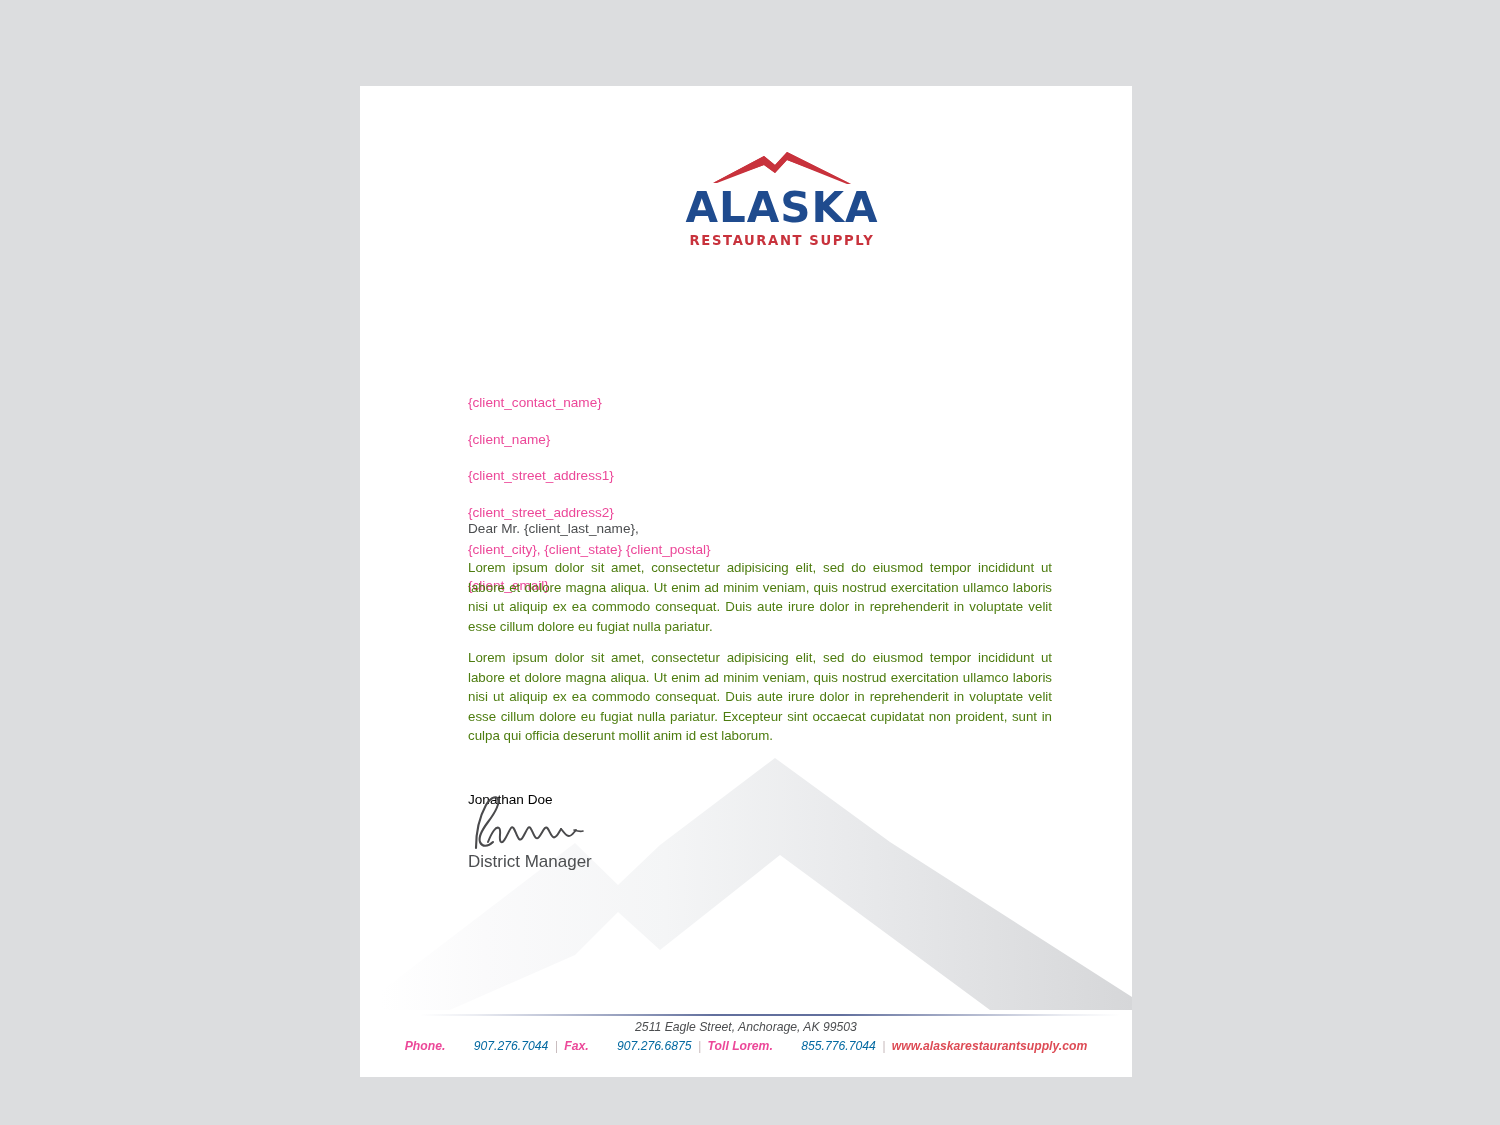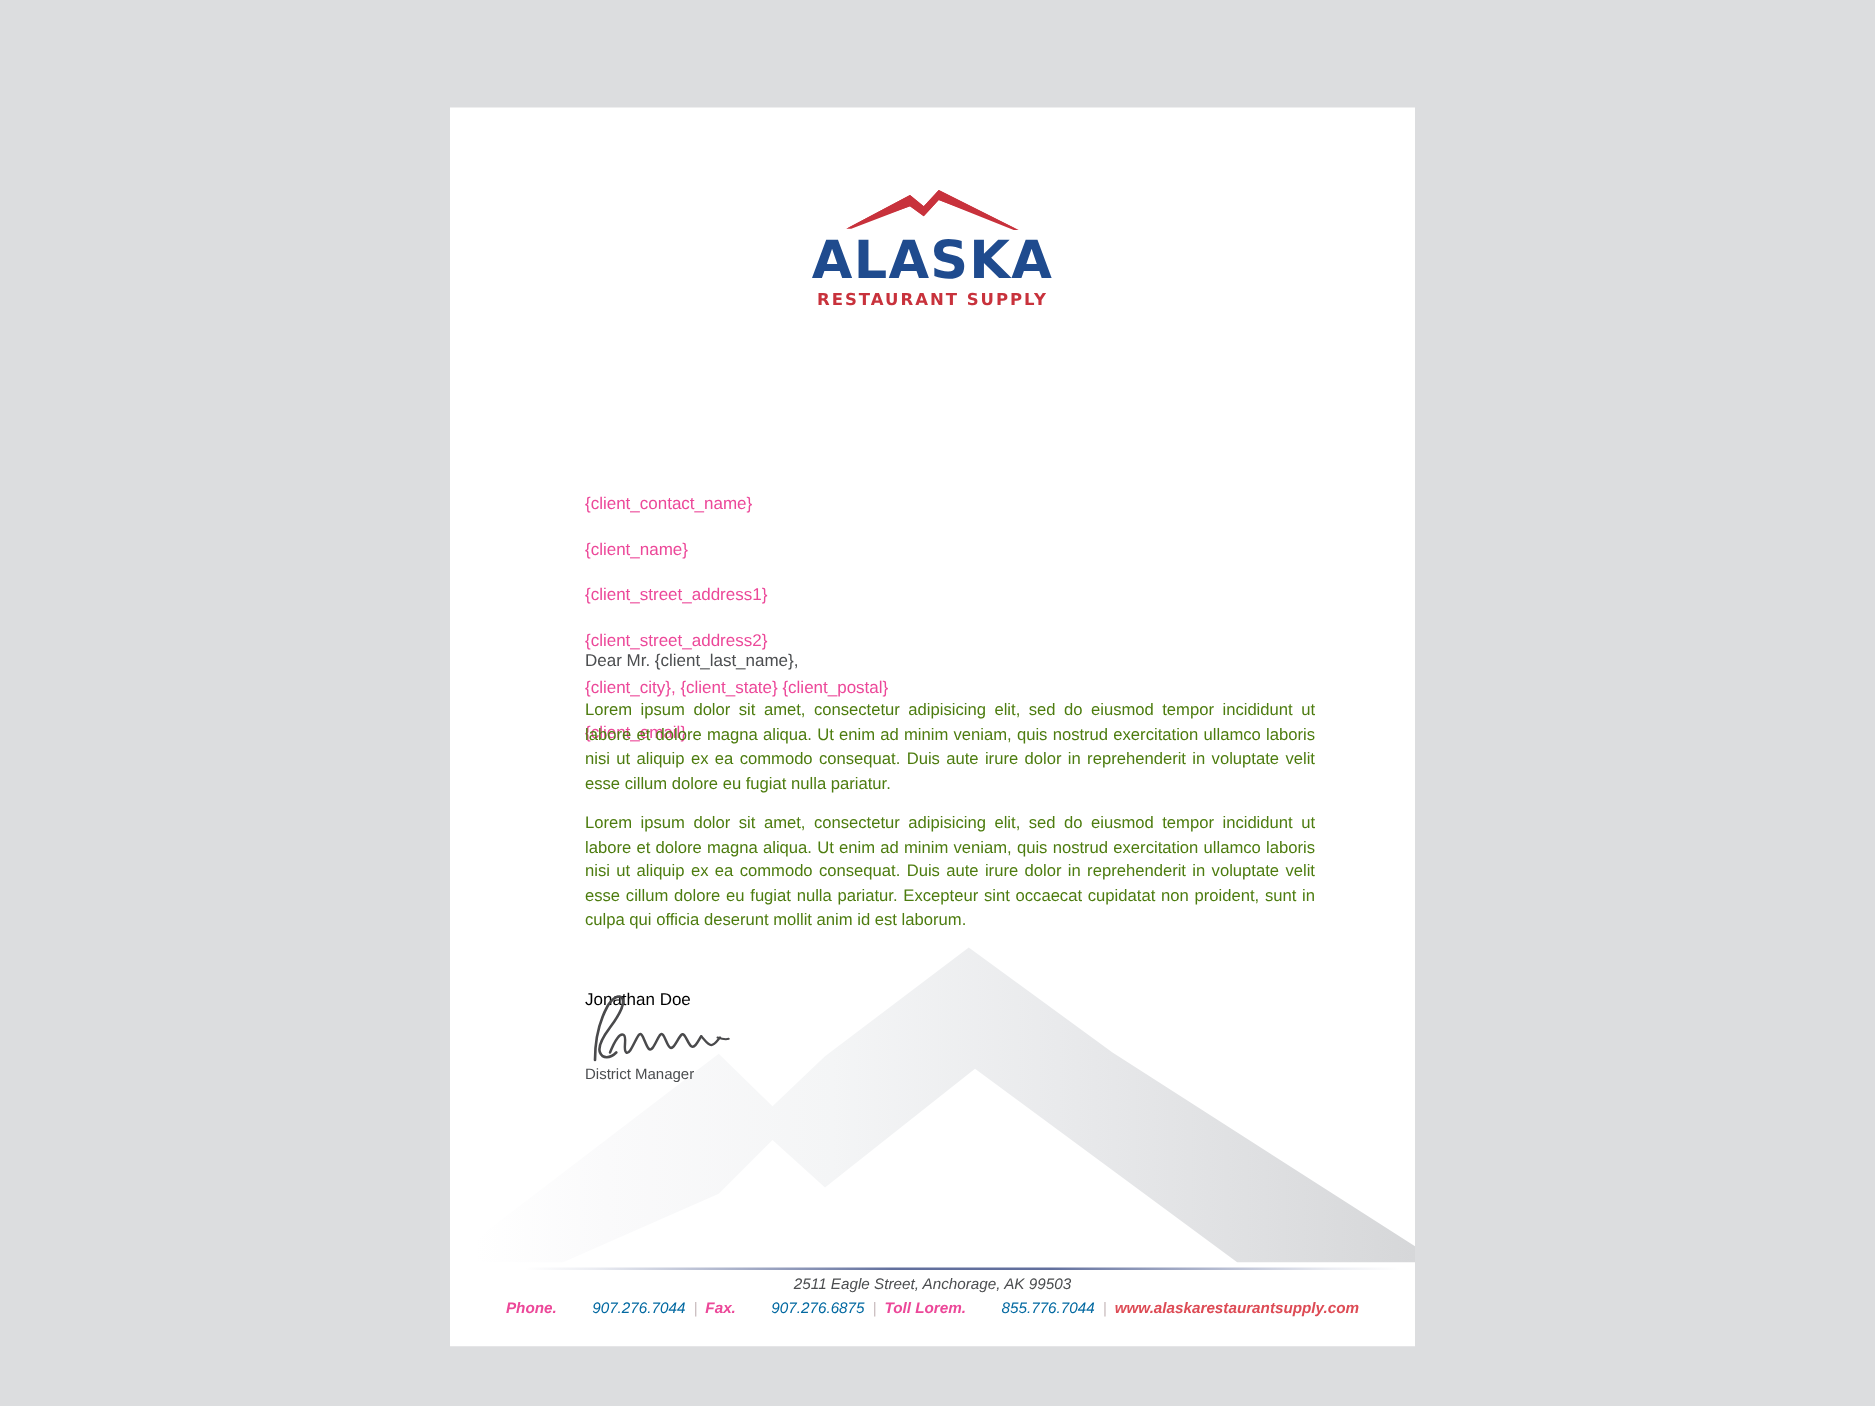--- a/index.html
+++ b/index.html
@@ -31,20 +31,21 @@
     overflow: hidden;
   }
 
   
   .logo-block {
     position: absolute;
     left: 0;
     top: 60px;
     width: 772px;
     text-align: center;
+    padding-left: 36px;
   }
   .logo-mark {
     display: block;
     margin: 0 auto;
   }
   .logo-word {
     font-family: "DejaVu Sans", sans-serif;
     font-weight: bold;
     font-size: 42px;
     letter-spacing: 1px;
@@ -121,21 +122,21 @@
   }
   .signature {
     position: absolute;
     top: 706px;
     left: -2px;
   }
   .sign-title {
     position: absolute;
     top: 766px;
     left: 0;
-    font-size: 12px;
+    font-size: 17px;
     color: #4c4e50;
   }
 
   
   #footer-rule {
     position: absolute;
     left: 60px;
     bottom: 61px;
     width: 700px;
     height: 2px;

